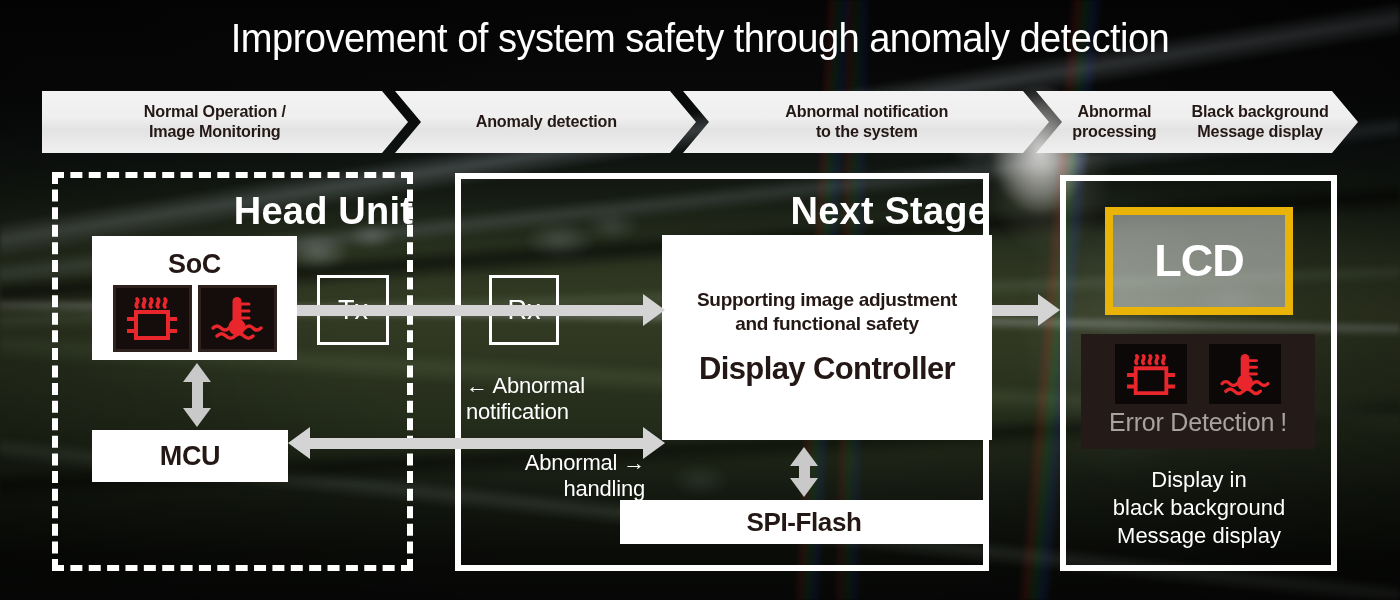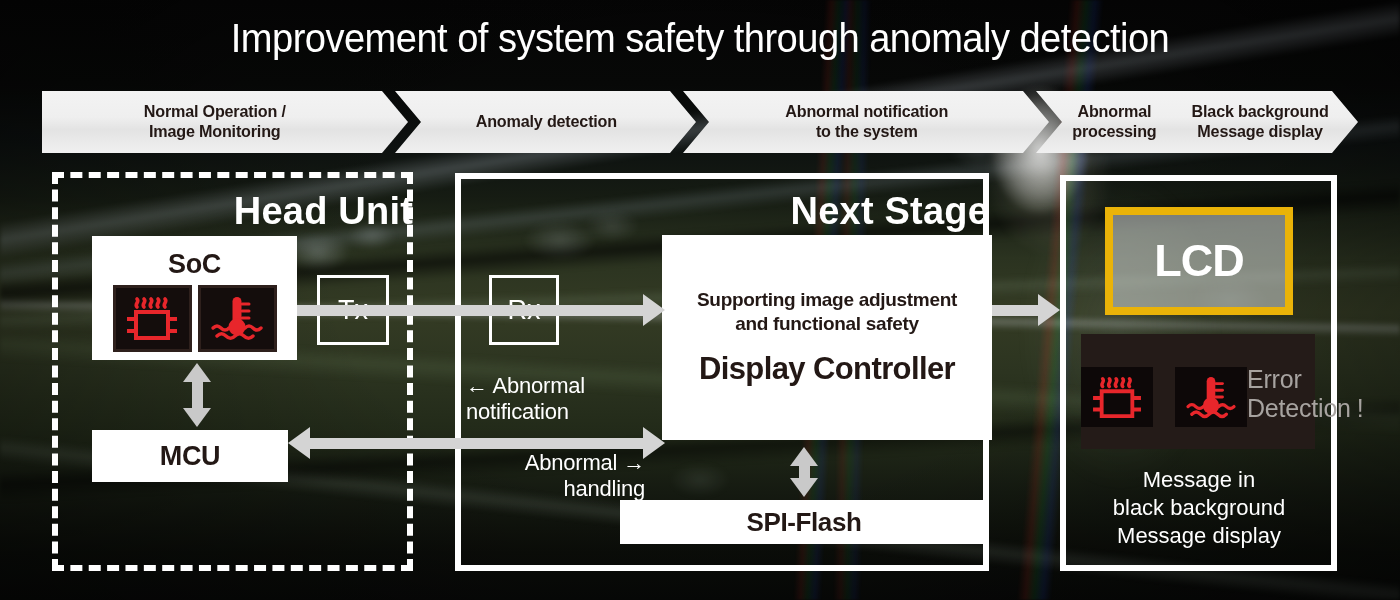--- a/index.html
+++ b/index.html
@@ -207,21 +207,21 @@
     background:rgba(222,226,224,0.52);
     display:flex; align-items:center; justify-content:center;
     box-sizing:border-box;
   }
   .lcd-box span{ color:#fff; font-size:45px; font-weight:bold; letter-spacing:-1px; }
 
   
   .err-panel{
     position:absolute; left:1081px; top:334px; width:234px; height:115px;
     background:#241b18;
-    display:flex; flex-direction:row; align-items:center;
+    display:flex; flex-direction:column; align-items:center;
     box-sizing:border-box;
   }
   .err-icons{ display:flex; gap:22px; margin-top:10px; }
   .err-icons .tell{ width:72px; height:60px; border:none; background:#0d0808; }
   .err-text{ color:#a7a3a0; font-size:25px; margin-top:4px; letter-spacing:-.2px; }
   .err-text .bang{ margin-left:6px; }
 
   .out-caption{
     position:absolute; left:1066px; top:466px; width:266px;
     color:#ffffff; font-size:22px; line-height:1.28; text-align:center;
@@ -430,18 +430,18 @@
           </g>
         </svg>
       </div>
     </div>
     <div class="err-text">
       <span>Error Detection</span><span class="bang">!</span>
     </div>
   </div>
 
   <div class="out-caption">
-    <span>Message in</span><br>
+    <span>Display in</span><br>
     <span>black background</span><br>
     <span>Message display</span>
   </div>
 
 </div>
 
 </body></html>

